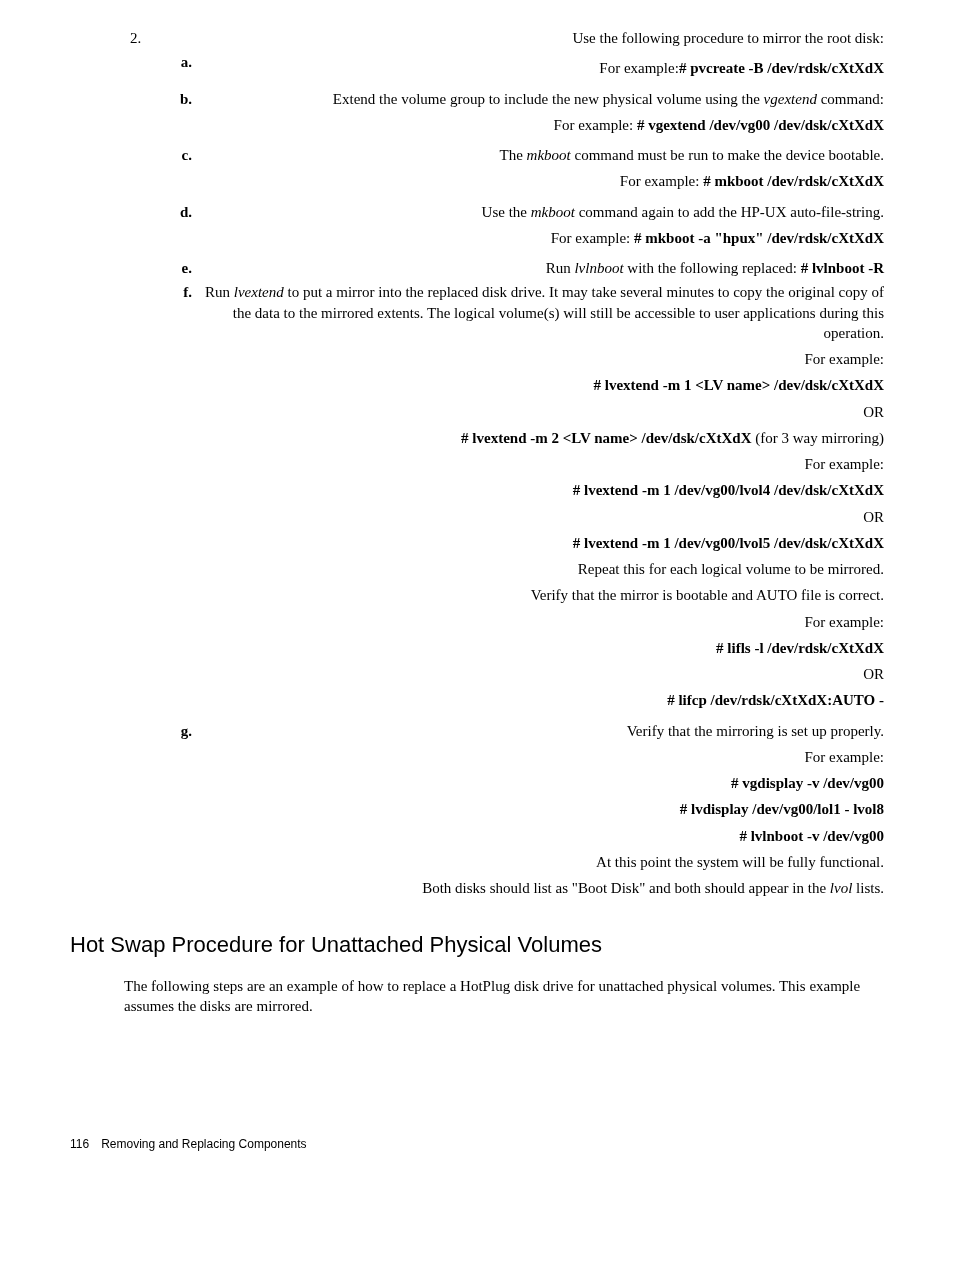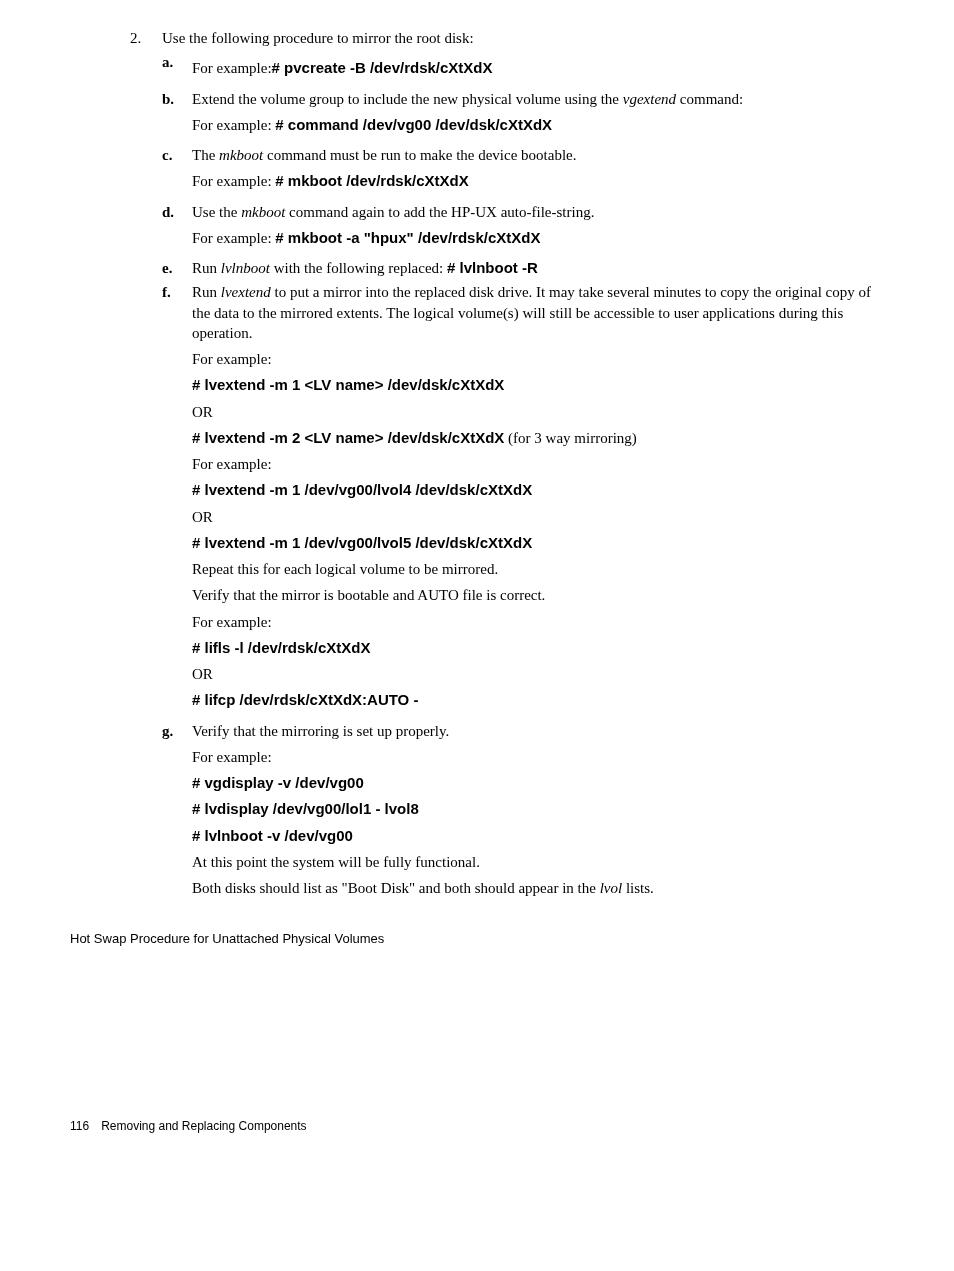--- a/index.html
+++ b/index.html
@@ -23,56 +23,57 @@
     margin-bottom: 4px;
   }
   .ol-num .num {
     width: 32px;
     flex: none;
     text-align: left;
     padding-left: 6px;
   }
   .ol-num .body {
     flex: 1;
+    text-align: right;
   }
   .ol-alpha {
     display: flex;
     margin-top: 4px;
   }
   .ol-alpha .alpha {
     width: 30px;
     flex: none;
     font-weight: bold;
     padding-left: 0;
   }
   .ol-alpha .body {
     flex: 1;
   }
   .para {
     margin: 6px 0;
   }
   .mono {
-    font-family: Liberation Sans, sans-serif;
+    font-family: Liberation Serif, serif;
     font-weight: bold;
   }
   em, .it {
     font-style: italic;
   }
   h3.section {
     font-family: Arial, Helvetica, sans-serif;
     font-weight: normal;
-    font-size: 13px;
+    font-size: 22px;
     margin: 26px 0 16px -54px;
   }
   .main-indent {
     margin-left: 54px;
   }
   .footer {
     position: absolute;
-    bottom: 26px;
+    bottom: 8px;
     left: 70px;
     font-size: 12px;
     font-family: Arial, Helvetica, sans-serif;
   }
   .footer .pn {
     margin-right: 12px;
   }
 </style>
 </head>
 <body>
@@ -94,21 +95,21 @@
           </div>
         </div>
 
         <div class="ol-alpha">
           <div class="alpha">b.</div>
           <div class="body">
             <div>
               <span>Extend the volume group to include the new physical volume using the </span><em>vgextend</em><span> command:</span>
             </div>
             <div class="para">
-              <span>For example: </span><span class="mono"># command /dev/vg00 /dev/dsk/cXtXdX</span>
+              <span>For example: </span><span class="mono"># vgextend /dev/vg00 /dev/dsk/cXtXdX</span>
             </div>
           </div>
         </div>
 
         <div class="ol-alpha">
           <div class="alpha">c.</div>
           <div class="body">
             <div>
               <span>The </span><em>mkboot</em><span> command must be run to make the device bootable.</span>
             </div>
@@ -176,19 +177,20 @@
             <div class="para">
               <span>Both disks should list as "Boot Disk" and both should appear in the </span><em>lvol</em><span> lists.</span>
             </div>
           </div>
         </div>
 
       </div>
     </div>
 
     <h3 class="section">Hot Swap Procedure for Unattached Physical Volumes</h3>
+    <div>The following steps are an example of how to replace a HotPlug disk drive for unattached physical volumes. This example assumes the disks are mirrored.</div>
 
   </div>
 
   <div class="footer">
     <span class="pn">116</span><span>Removing and Replacing Components</span>
   </div>
 </div>
 
 </body></html>

